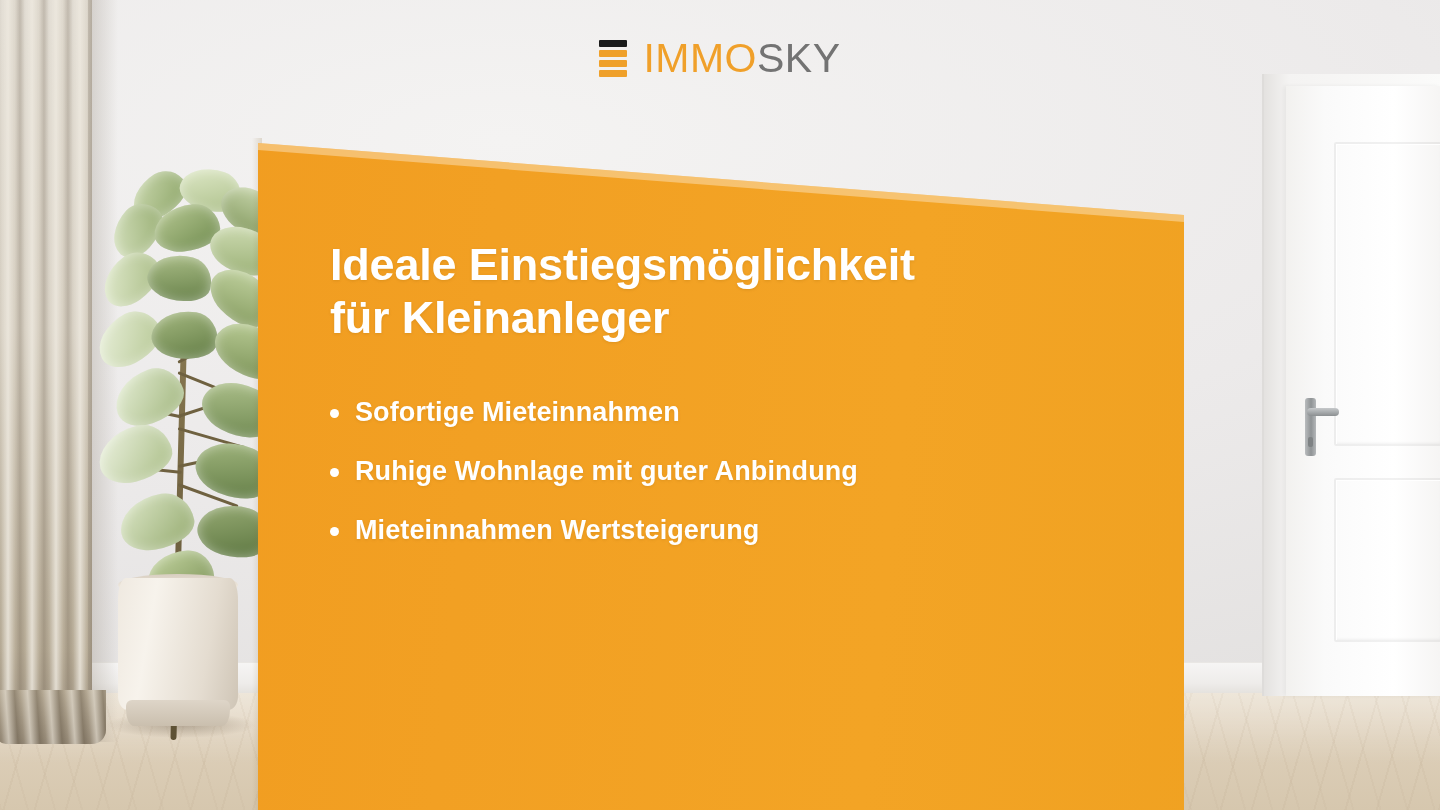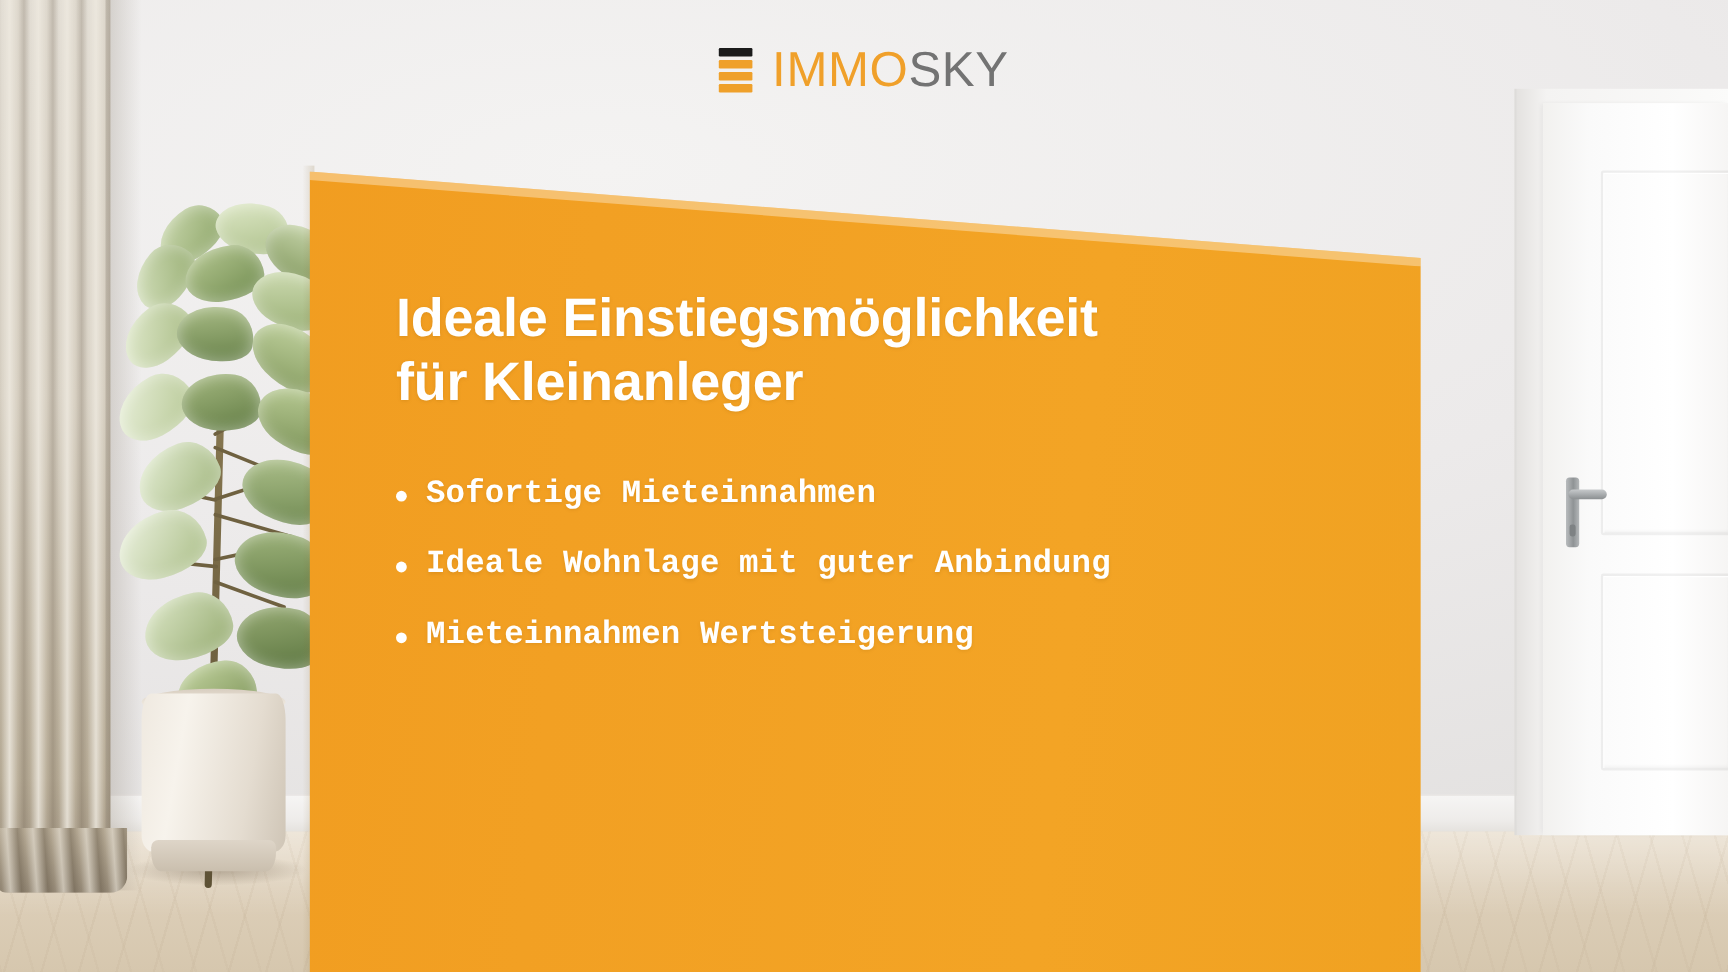--- a/index.html
+++ b/index.html
@@ -355,21 +355,20 @@
   .bullet {
     display: flex;
     align-items: flex-start;
     gap: 16px;
     margin-bottom: 25px;
     font-size: 27px;
     font-weight: 600;
     line-height: 1.25;
     letter-spacing: 0.1px;
     text-shadow: 0 1px 3px rgba(150,95,10,0.20);
-    font-family: Liberation Mono, monospace;
   }
   .bullet:last-child { margin-bottom: 0; }
   .bullet-dot {
     flex: 0 0 auto;
     width: 9px;
     height: 9px;
     border-radius: 50%;
     background: #ffffff;
     margin-top: 13px;
   }
@@ -460,21 +459,21 @@
       <span class="hl-line">für Kleinanleger</span>
     </h1>
 
     <ul class="bullets">
       <li class="bullet">
         <span class="bullet-dot"></span>
         <span>Sofortige Mieteinnahmen</span>
       </li>
       <li class="bullet">
         <span class="bullet-dot"></span>
-        <span>Ideale Wohnlage mit guter Anbindung</span>
+        <span>Ruhige Wohnlage mit guter Anbindung</span>
       </li>
       <li class="bullet">
         <span class="bullet-dot"></span>
         <span>Mieteinnahmen Wertsteigerung</span>
       </li>
     </ul>
   </div>
 
 </div>
 

